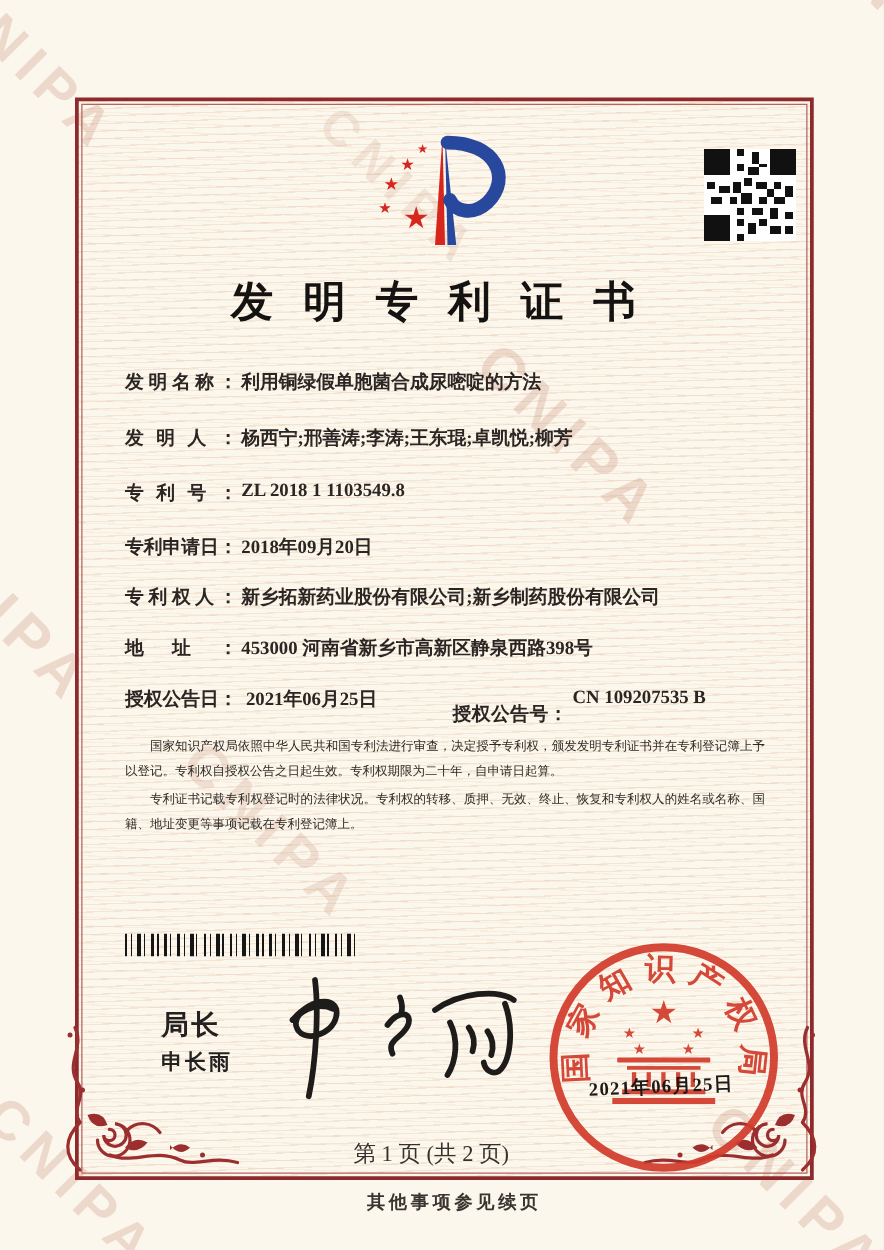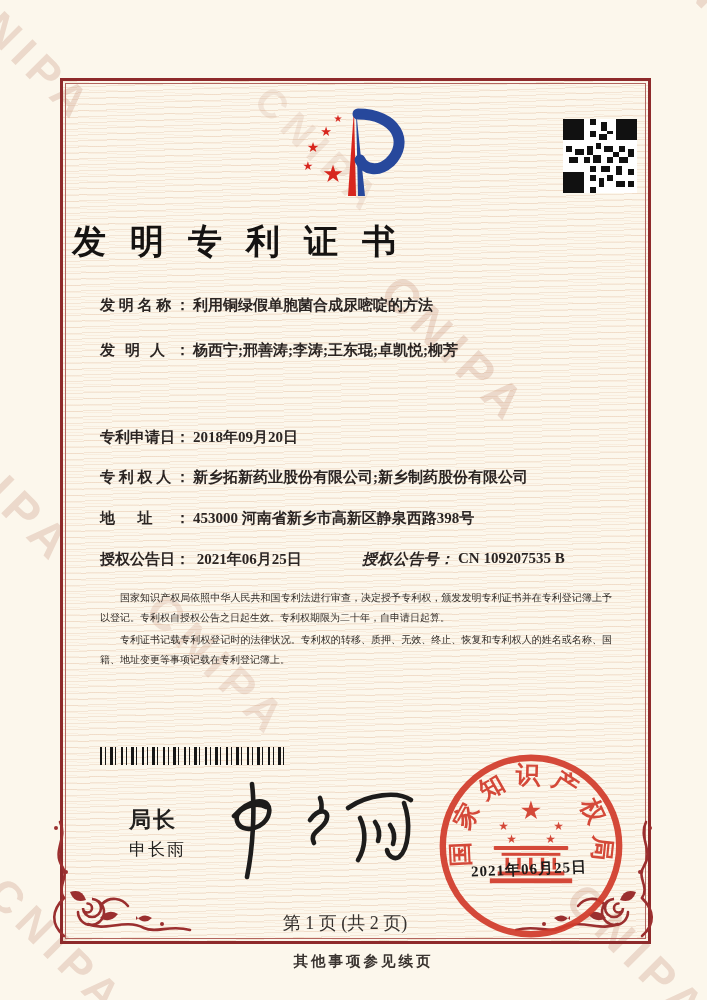--- a/index.html
+++ b/index.html
@@ -43,30 +43,30 @@
   .content{position:absolute;left:0;top:0;width:707px;height:1000px;z-index:3;}
   .cert-no{
     position:absolute;left:100px;top:119px;font-size:15px;color:#3c3734;letter-spacing:1px;
   }
   
   .logo{position:absolute;left:292px;top:104px;width:126px;height:100px;}
   
   .qr{position:absolute;left:563px;top:119px;width:74px;height:74px;}
   .title{
     position:absolute;left:60px;top:219px;width:585px;
-    text-align:left;font-size:34px;font-weight:bold;color:#151312;
+    text-align:center;font-size:34px;font-weight:bold;color:#151312;
     letter-spacing:24px;padding-left:12px;box-sizing:border-box;white-space:nowrap;
   }
   
   .frow{position:absolute;left:100px;width:520px;font-size:15px;color:#2b2523;font-weight:600;display:flex;}
   .f-label{display:inline-block;width:90px;flex:none;text-align:justify;text-align-last:justify;}
   .f-value{margin-left:3px;white-space:nowrap;text-align:center;}
   .r1{top:296px}.r2{top:341px}.r3{top:385px}.r4{top:428px}.r5{top:468px}.r6{top:509px}
   .r7{top:550px;display:block;position:absolute;}
-  .pair2-label{position:absolute;left:262px;top:0;display:inline-block;width:92px;text-align:justify;text-align-last:justify;font-style:italic;}
+  .pair2-label{position:absolute;left:262px;top:12px;display:inline-block;width:92px;text-align:justify;text-align-last:justify;}
   .pair2-value{position:absolute;left:358px;top:0;white-space:nowrap;}
   
   .paras{
     position:absolute;left:100px;top:588px;width:512px;
     font-size:10px;line-height:20px;color:#2f2a26;
   }
   .paras p{margin:0 0 2px 0;text-indent:2em;text-align:justify;}
   
   .barcode{
     position:absolute;left:100px;top:747px;width:186px;height:18px;
@@ -74,21 +74,21 @@
       #161616 0 2px,transparent 2px 5px,
       #161616 5px 6px,transparent 6px 10px,
       #161616 10px 13px,transparent 13px 15px,
       #161616 15px 16px,transparent 16px 21px);
   }
   .signer-title{
     position:absolute;left:129px;top:805px;font-size:22px;font-weight:bold;color:#242220;
     font-family:"Liberation Sans","DejaVu Sans",sans-serif;letter-spacing:2px;
   }
   .signer-name{
-    position:absolute;left:129px;top:838px;font-size:17px;font-weight:normal;color:#242220;
+    position:absolute;left:129px;top:838px;font-size:17px;font-weight:bold;color:#242220;
     font-family:"Liberation Sans","DejaVu Sans",sans-serif;letter-spacing:2px;
   }
   .signature{position:absolute;left:208px;top:776px;width:210px;height:106px;}
   
   .seal{position:absolute;left:433px;top:748px;width:196px;height:196px;opacity:0.93;}
   .seal-date{
     position:absolute;left:438px;top:860px;width:182px;text-align:center;
     font-size:15px;font-weight:bold;color:#1c1a19;transform:rotate(-2.5deg);
     letter-spacing:1px;z-index:4;white-space:nowrap;
   }
@@ -213,20 +213,24 @@
     <div class="title">发明专利证书</div>
 
     <div class="frow r1">
       <span class="f-label">发明名称：</span>
       <span class="f-value">利用铜绿假单胞菌合成尿嘧啶的方法</span>
     </div>
     <div class="frow r2">
       <span class="f-label">发明人：</span>
       <span class="f-value">杨西宁;邢善涛;李涛;王东琨;卓凯悦;柳芳</span>
     </div>
+    <div class="frow r3">
+      <span class="f-label">专利号：</span>
+      <span class="f-value">ZL 2018 1 1103549.8</span>
+    </div>
     <div class="frow r4">
       <span class="f-label">专利申请日：</span>
       <span class="f-value">2018年09月20日</span>
     </div>
     <div class="frow r5">
       <span class="f-label">专利权人：</span>
       <span class="f-value">新乡拓新药业股份有限公司;新乡制药股份有限公司</span>
     </div>
     <div class="frow r6">
       <span class="f-label">地址：</span>

